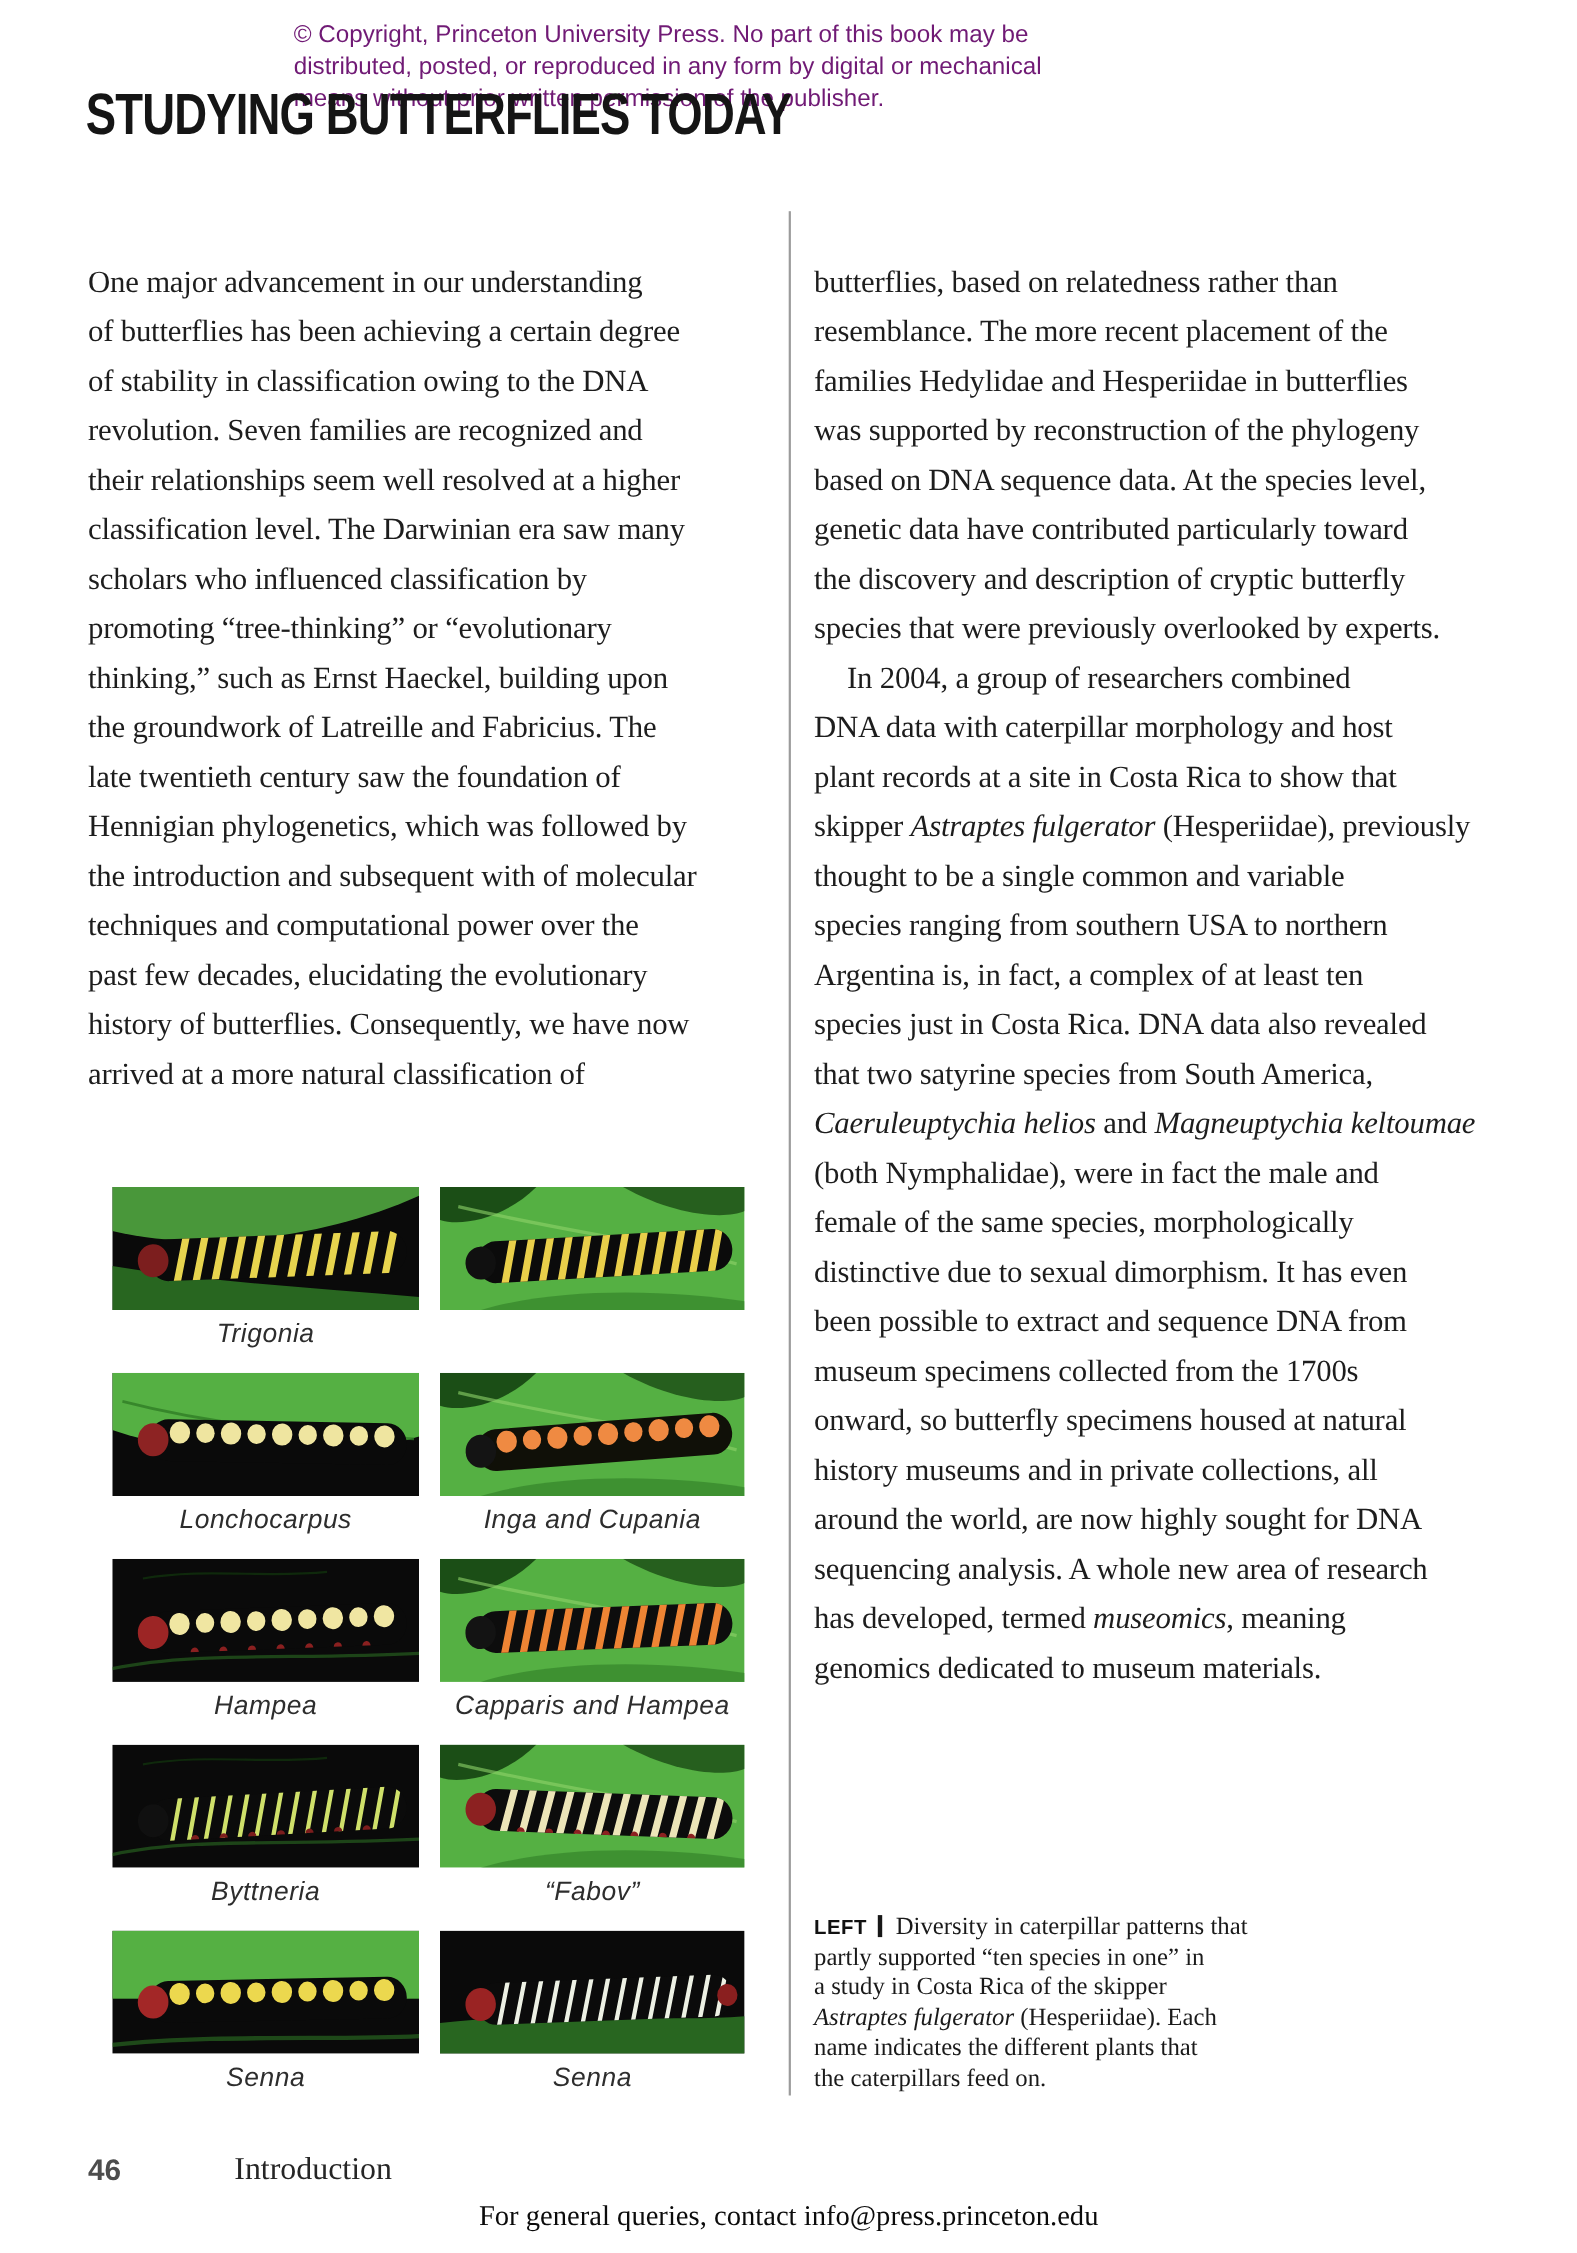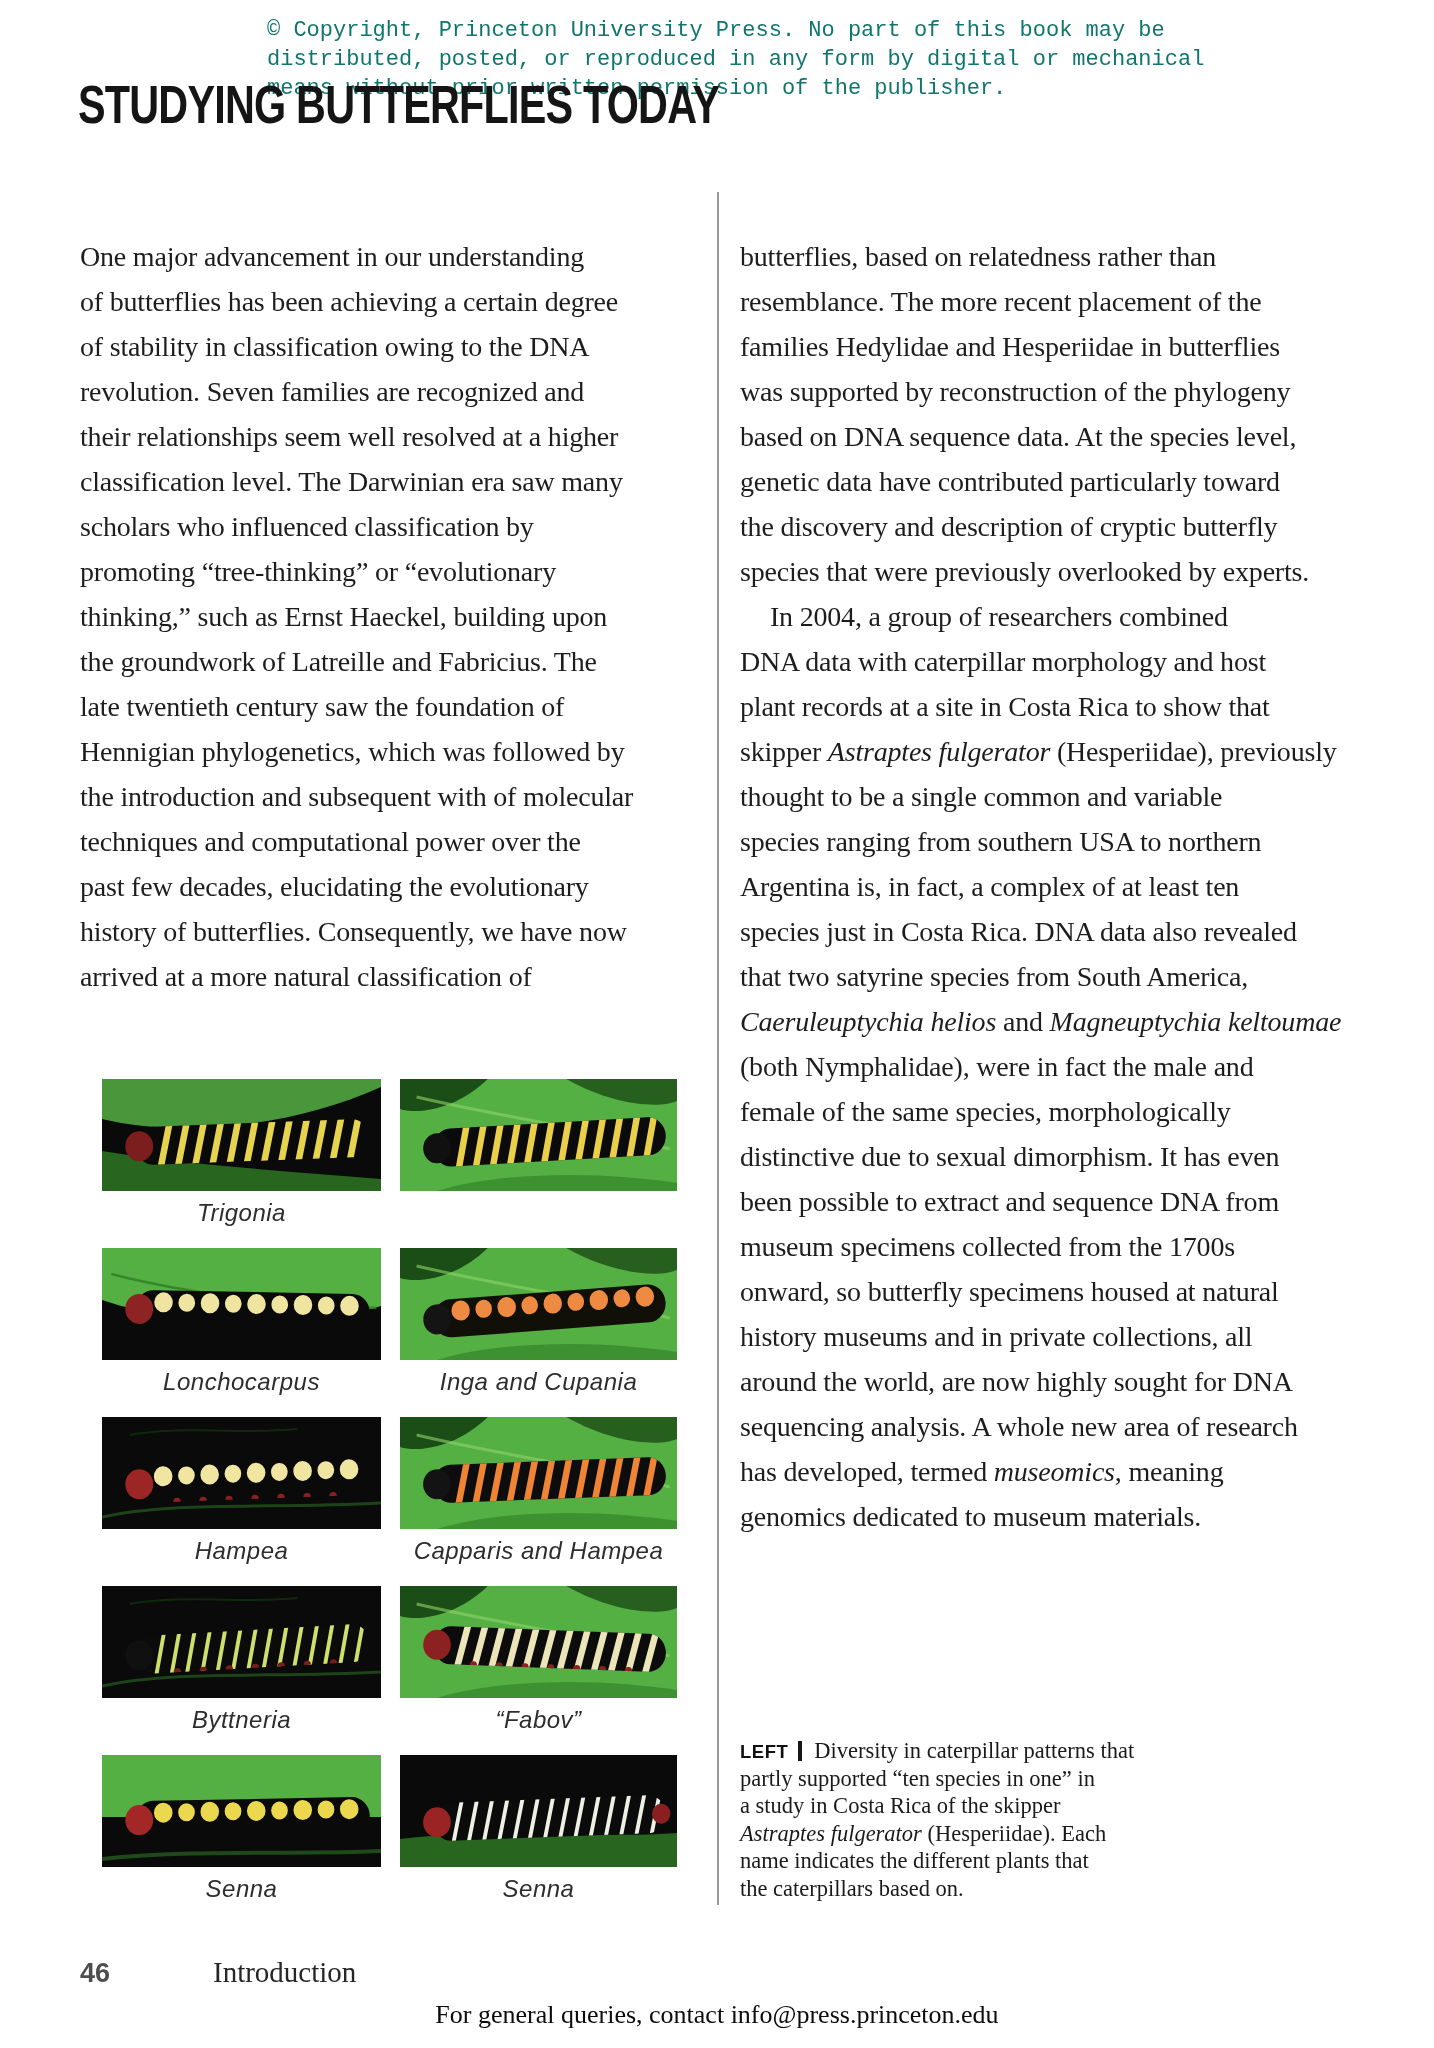--- a/index.html
+++ b/index.html
@@ -1,19 +1,19 @@
 <!DOCTYPE html>
 <html><head>
 <meta charset="utf-8">
 <style>
   html,body{margin:0;padding:0;background:#ffffff;}
   .page{position:relative;width:1434px;height:2048px;background:#ffffff;overflow:hidden;
         font-family:"Liberation Serif",serif;color:#1d1d1d;}
-  .copyright{position:absolute;left:267px;top:16px;font-family:Liberation Mono, monospace;
-             font-size:22px;color:#0f766e;}
+  .copyright{position:absolute;left:267px;top:16px;font-family:Liberation Sans, sans-serif;
+             font-size:22px;color:#701a75;}
   .cline{height:29px;line-height:29px;white-space:nowrap;}
   .title{position:absolute;left:78px;top:74px;font-family:"Liberation Sans",sans-serif;
          font-weight:bold;font-size:53px;letter-spacing:-1px;color:#151515;
          transform:scaleX(.78);transform-origin:0 50%;white-space:nowrap;}
   .col{position:absolute;top:234px;}
   .col-left{left:80px;width:618px;}
   .col-right{left:740px;width:620px;}
   .tline{height:45px;line-height:45px;font-size:28px;letter-spacing:-.2px;white-space:nowrap;}
   .it{font-style:italic;}
   .indent{text-indent:30px;}
@@ -474,21 +474,21 @@
 
   <div class="caption-block">
     <div class="capline">
       <span class="cap-label">LEFT</span><span class="cap-bar"></span><span><span>Diversity in caterpillar patterns that</span></span>
     </div>
     <div>
         <div class="capline"><span>partly supported “ten species in one” in</span></div>
         <div class="capline"><span>a study in Costa Rica of the skipper</span></div>
         <div class="capline"><span class="it">Astraptes fulgerator</span><span> (Hesperiidae). Each</span></div>
         <div class="capline"><span>name indicates the different plants that</span></div>
-        <div class="capline"><span>the caterpillars based on.</span></div>
+        <div class="capline"><span>the caterpillars feed on.</span></div>
       </div>
   </div>
 
   <div class="footer-num">46</div>
   <div class="footer-section">Introduction</div>
   <div class="footer-query">For general queries, contact info@press.princeton.edu</div>
 
 </div>
 
 </body></html>

